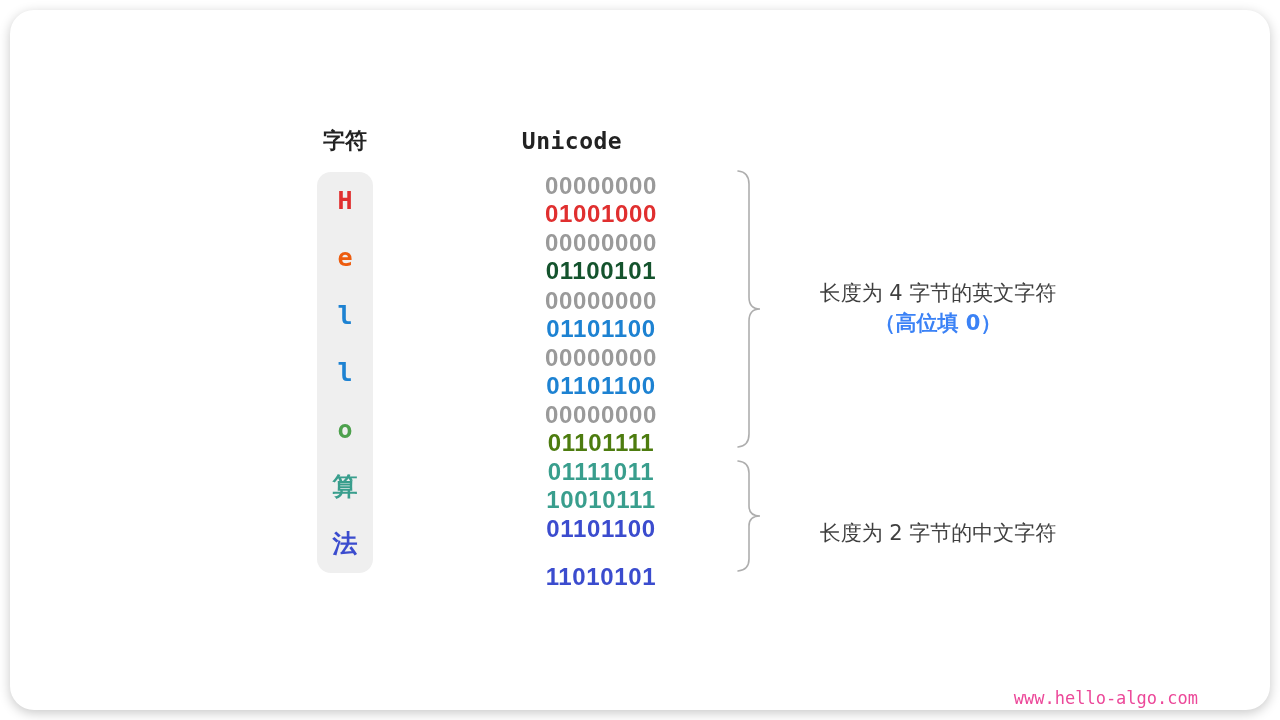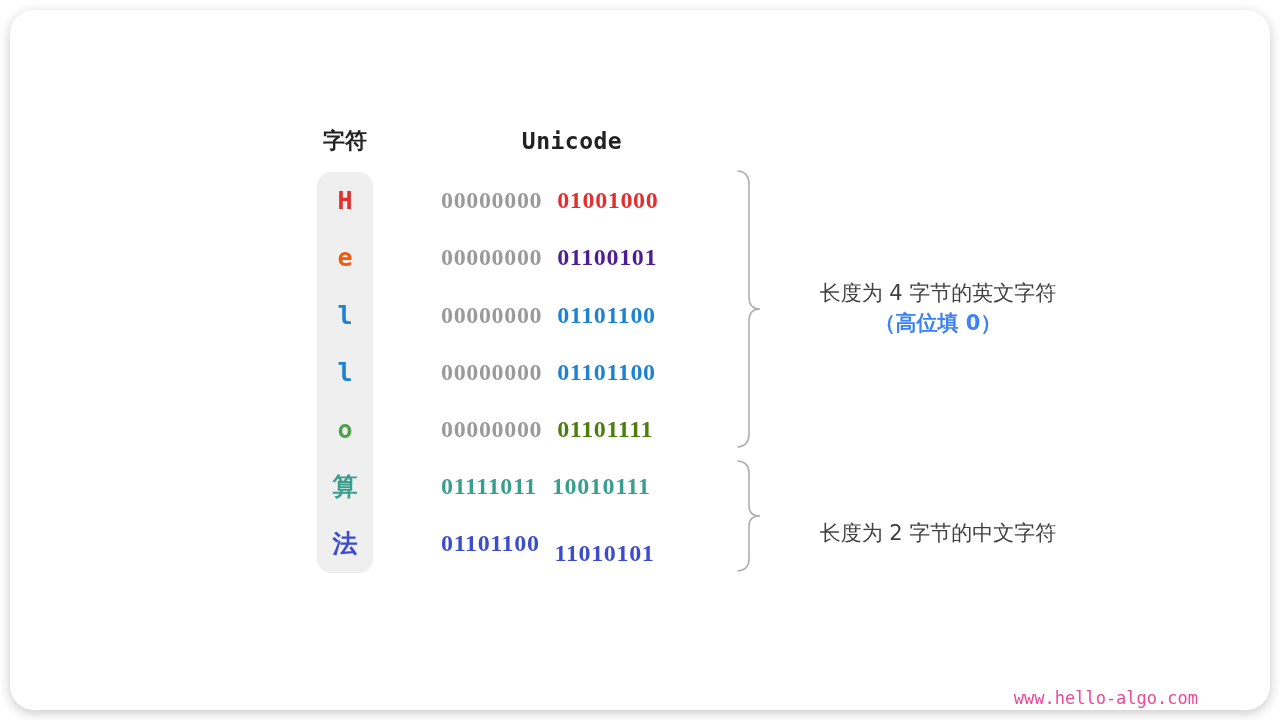--- a/index.html
+++ b/index.html
@@ -32,22 +32,22 @@
   .row { position: absolute; left: 0; width: 100%; height: 57px; }
   .row-char {
     position: absolute; left: 307px; width: 56px; height: 57px;
     display: flex; align-items: center; justify-content: center;
     font-family: "DejaVu Sans Mono", "Liberation Mono", monospace;
     font-weight: bold; font-size: 25px;
   }
   .row-bin {
     position: absolute; left: 431px; width: 320px; height: 57px;
     display: flex; align-items: center; column-gap: 15px;
-    font-family: Liberation Serif, serif;
-    font-weight: bold; font-size: 24px; letter-spacing: 0.65px;
+    font-family: Liberation Sans, sans-serif;
+    font-weight: bold; font-size: 24px; letter-spacing: 0.65px; flex-direction: column;
   }
 
   .brace { position: absolute; }
   .brace svg { display: block; }
 
   .ann {
     position: absolute; left: 775px; width: 306px;
     text-align: center; color: #3f3f3f; font-size: 21px; line-height: 1.45;
   }
   .ann .sub { color: #3b82f6; font-weight: 700; }
@@ -73,21 +73,21 @@
       <span class="row-char" style="color: rgb(224, 47, 47);">H</span>
       <span class="row-bin">
         <span style="color: rgb(154, 154, 154);">00000000</span>
         <span style="color: rgb(224, 47, 47);">01001000</span>
       </span>
     </div>
     <div class="row" style="top:219px">
       <span class="row-char" style="color: rgb(237, 92, 14);">e</span>
       <span class="row-bin">
         <span style="color: rgb(154, 154, 154);">00000000</span>
-        <span style="color: #4c1d95;">01100101</span>
+        <span style="color: #14532d;">01100101</span>
       </span>
     </div>
     <div class="row" style="top:277px">
       <span class="row-char" style="color: rgb(29, 130, 210);">l</span>
       <span class="row-bin">
         <span style="color: rgb(154, 154, 154);">00000000</span>
         <span style="color: rgb(29, 130, 210);">01101100</span>
       </span>
     </div>
     <div class="row" style="top:334px">

